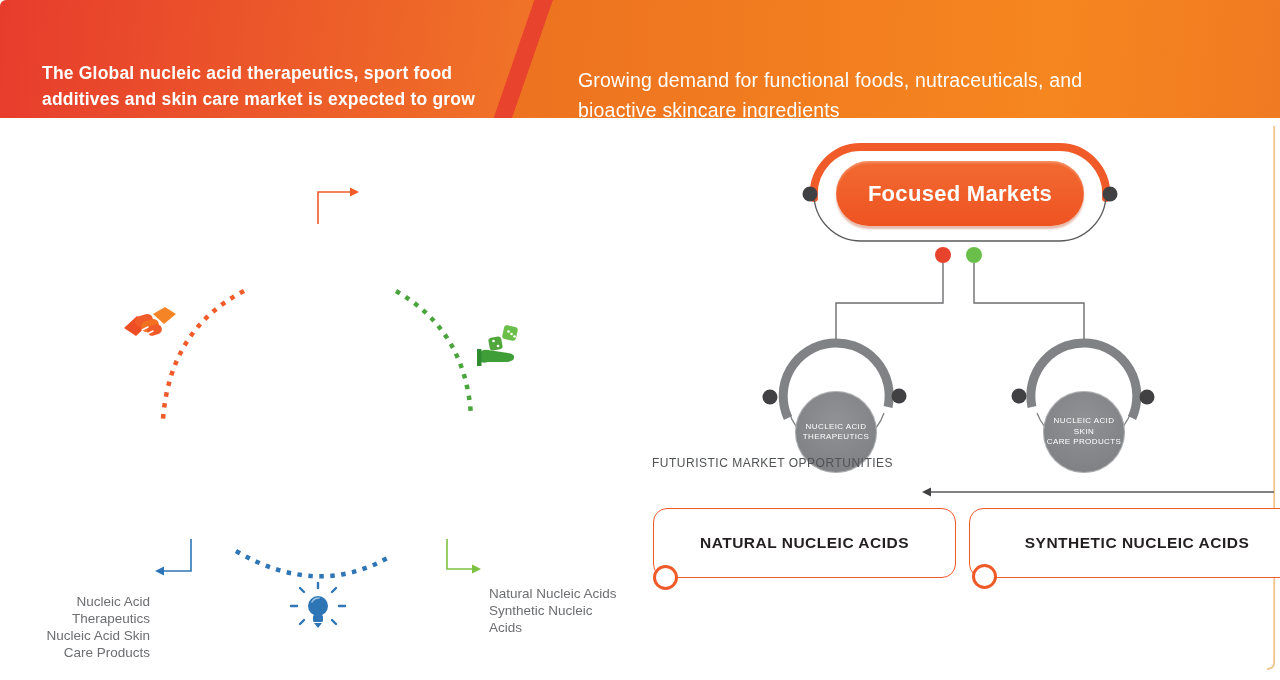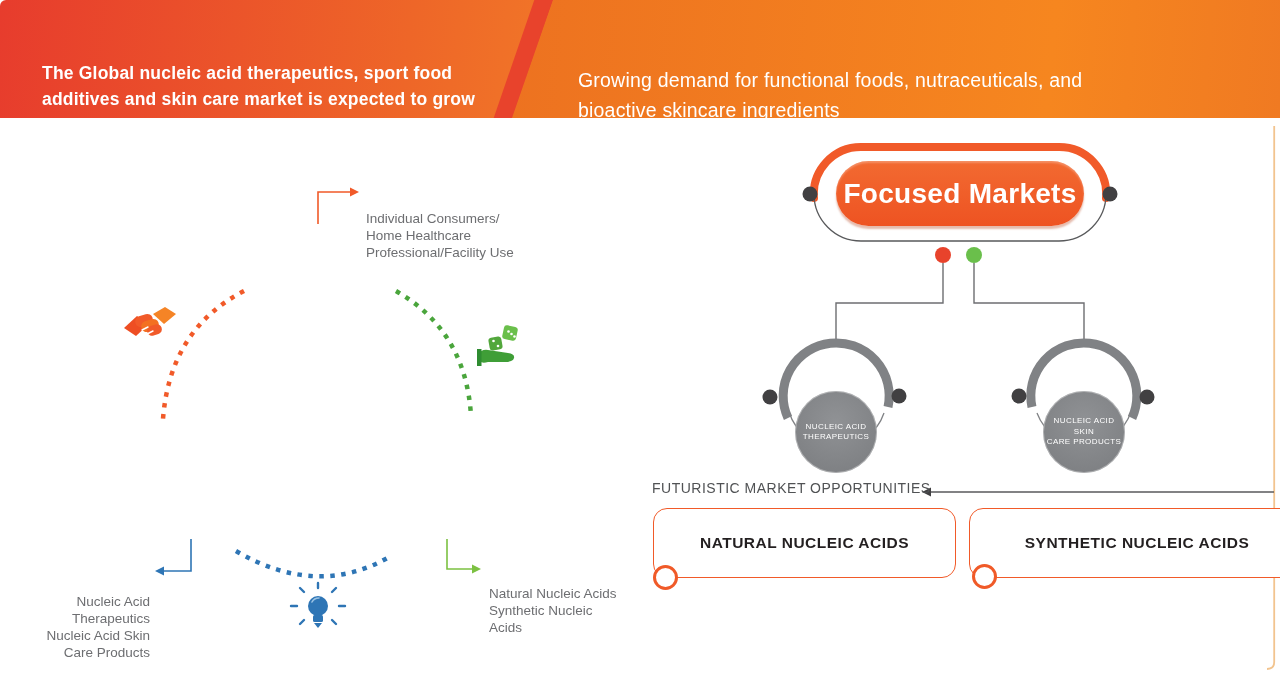--- a/index.html
+++ b/index.html
@@ -43,32 +43,32 @@
   .note { position:absolute; color:#6d6e71; font-size:13.5px; line-height:17px; }
   .note-clients { left:366px; top:174px; width:190px; text-align:left; }
   .note-focus   { left:28px;  top:557px; width:122px; text-align:right; }
   .note-hot     { left:489px; top:549px; width:160px; text-align:left; }
 
   
   .pill { position:absolute; left:836px; top:161px; width:248px; height:65px; border-radius:33px;
     background:linear-gradient(180deg,#f26a31 0%,#ee5322 100%);
     box-shadow:0 3px 2px rgba(180,60,20,.35), inset 0 2px 2px rgba(255,255,255,.25);
     display:flex; align-items:center; justify-content:center;
-    color:#fff; font-size:28px; font-weight:bold; letter-spacing:.3px; }
+    color:#fff; font-size:22px; font-weight:bold; letter-spacing:.3px; }
   .market { position:absolute; width:82px; height:82px; border-radius:50%;
     background:radial-gradient(circle at 50% 38%, #909295 0%, #7d7f82 85%);
     box-shadow:inset 0 0 0 1px rgba(255,255,255,.35);
     display:flex; align-items:center; justify-content:center; text-align:center;
     color:#fff; font-size:8px; font-weight:500; line-height:10.5px; letter-spacing:.4px; }
   .market-1 { left:795px; top:355px; }
   .market-2 { left:1043px; top:355px; }
 
   
-  .opp-heading { position:absolute; left:652px; top:480px; color:#505254;
-    font-size:14px; letter-spacing:.5px; }
+  .opp-heading { position:absolute; left:652px; top:456px; color:#505254;
+    font-size:12px; letter-spacing:.5px; }
   .opp-box { position:absolute; top:508px; height:70px; border:1.6px solid #f15a29; border-radius:14px;
     display:flex; align-items:center; justify-content:center;
     color:#231f20; font-size:15.5px; font-weight:bold; letter-spacing:.5px; background:#fff; }
   .opp-box-1 { left:653px; width:303px; }
   .opp-box-2 { left:969px; width:336px; }
   .opp-dot { position:absolute; width:25px; height:25px; border-radius:50%;
     border:3.5px solid #f05a28; background:#fff; z-index:3; }
   .opp-dot-1 { left:653px; top:565px; }
   .opp-dot-2 { left:972px; top:564px; }
 </style>
@@ -178,23 +178,20 @@
       <circle cx="1147" cy="397" r="7.5" fill="#414042"></circle>
     </g>
 
     <g>
       <line x1="1274" y1="492" x2="931" y2="492" stroke="#58595b" stroke-width="1.6"></line>
       <polygon points="931,487.5 922,492 931,496.5" fill="#414042"></polygon>
     </g>
   </svg>
 
 
-  <div class="note note-clients pre">Individual Consumers/
-Home Healthcare
-Professional/Facility Use</div>
   <div class="note note-focus pre">Nucleic Acid
 Therapeutics
 Nucleic Acid Skin
 Care Products</div>
   <div class="note note-hot pre">Natural Nucleic Acids
 Synthetic Nucleic
 Acids</div>
 
   <div class="pill">Focused Markets</div>
   <div class="market market-1 pre">NUCLEIC ACID

